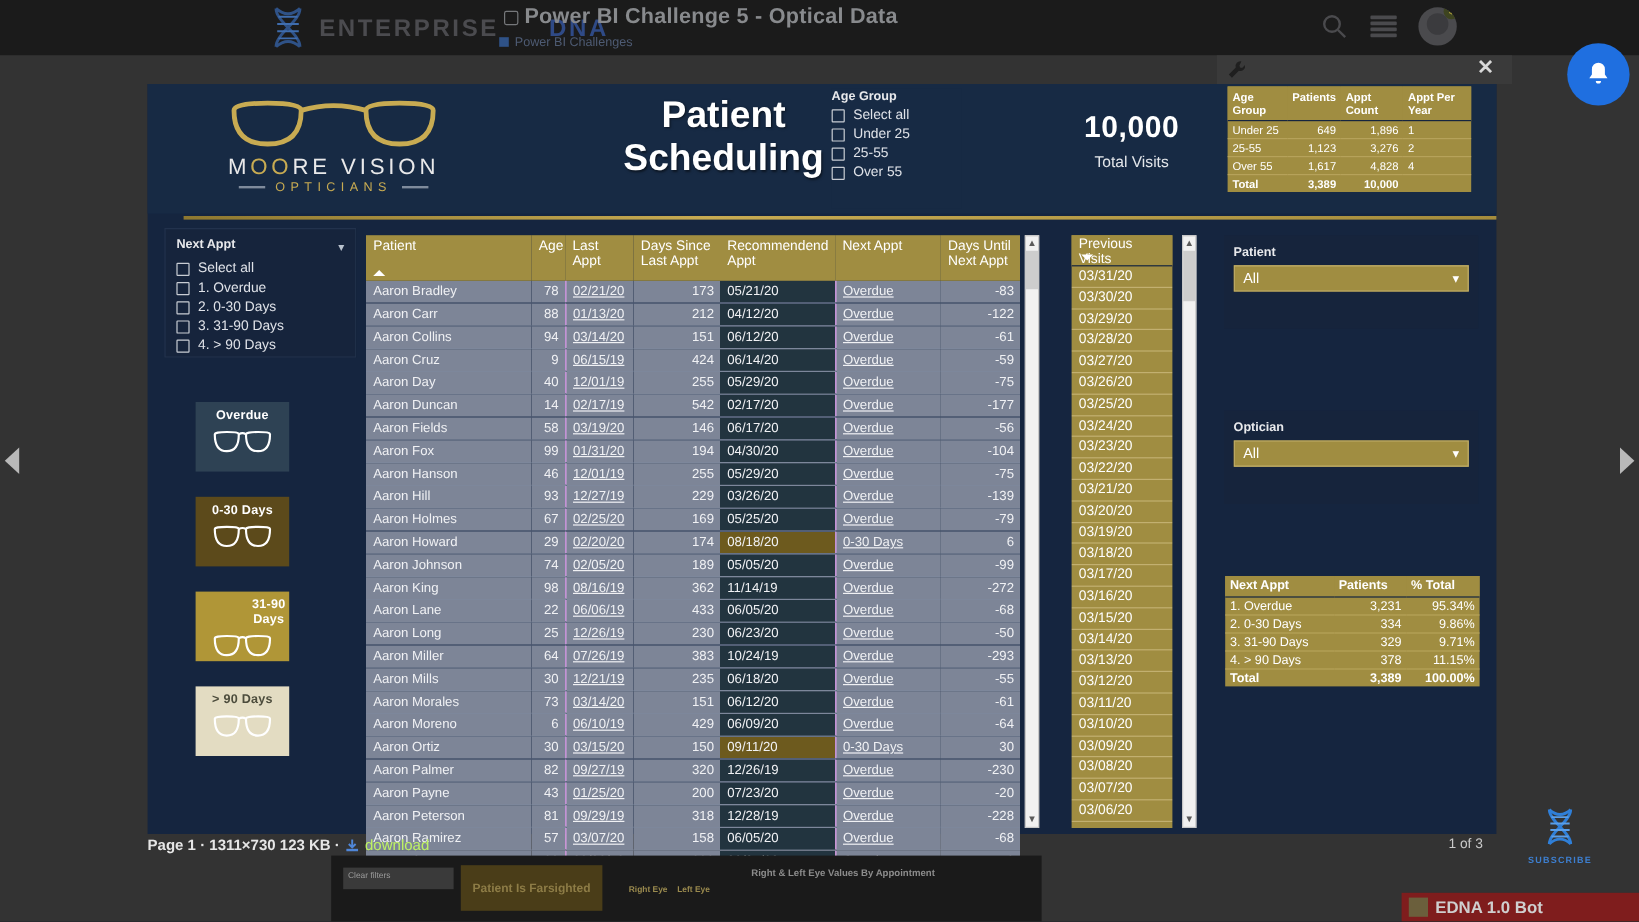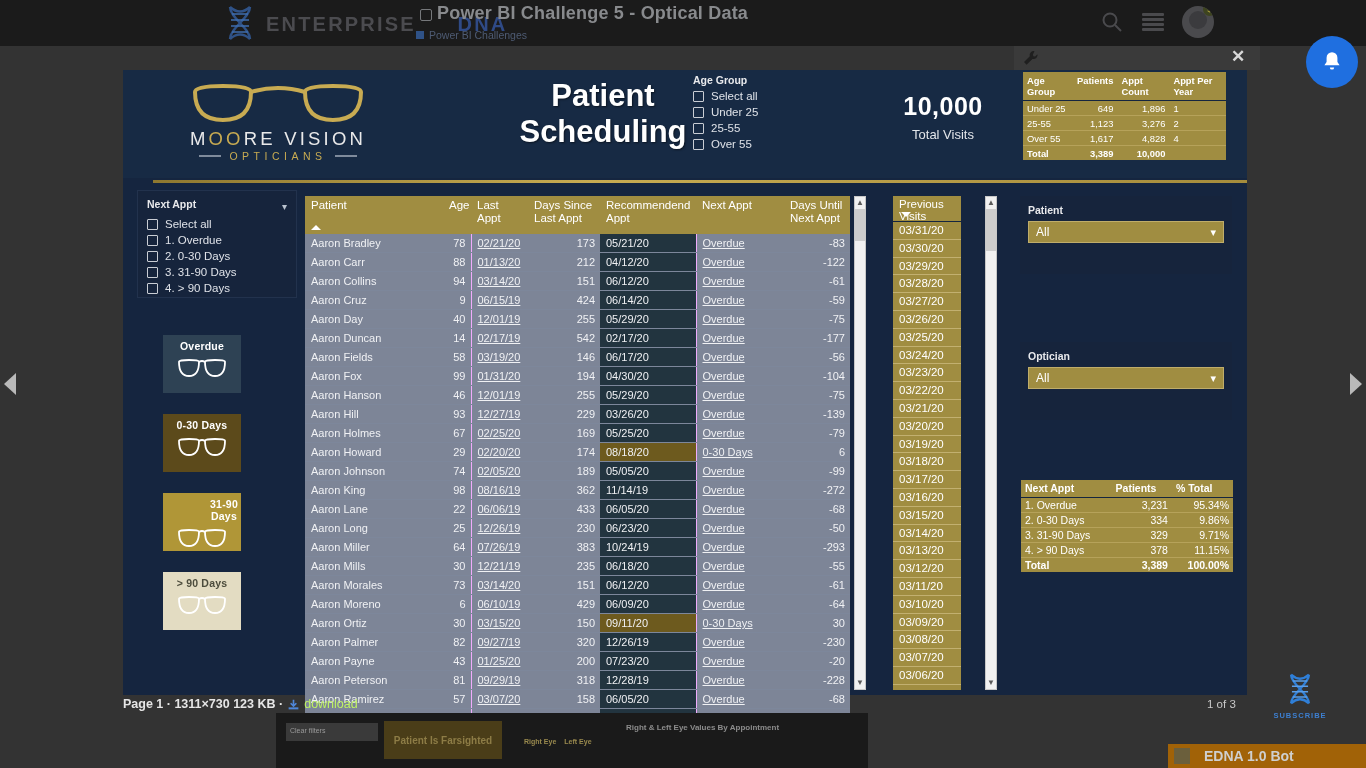--- a/index.html
+++ b/index.html
@@ -125,21 +125,21 @@
                border-left: 5px solid transparent; border-right: 5px solid transparent;
                border-bottom: 5px solid #ffffff; }
 
   
   .vsb { position: absolute; width: 12px; background: #f1f1f1; border: 1px solid #c8c8c8; }
   .vsb .arrow { width: 100%; height: 12px; color: #5a5a5a; font-size: 8px; text-align: center;
                 line-height: 12px; }
   .vsb .thumb { position: absolute; left: 0; width: 100%; background: #cdcdcd; }
 
   
-  .pv { position: absolute; left: 770px; top: 126px; width: 68px; height: 494px;
+  .pv { position: absolute; left: 770px; top: 126px; width: 84px; height: 494px;
         background: #a08d41; }
   .pv-hdr { height: 26px; background: #a08d41; color: #ffffff; font-size: 11.5px; font-weight: 500;
             padding: 2px 6px; border-bottom: 1.5px solid #15253f; position: relative;}
   .pv-caret { position:absolute; left: 8px; top: 16px; width: 0; height: 0;
               border-left: 5px solid transparent; border-right: 5px solid transparent;
               border-top: 5px solid #ffffff; }
   .pv-list { height: 468px; overflow: hidden; }
   .pv-item { font-size: 11.5px; color: #ffffff; padding: 0 6px; height: 17.8px; line-height: 17px;
              border-bottom: 1px solid #c2b070; }
 
@@ -173,21 +173,21 @@
   .th-search { position: absolute; left: 10px; top: 10px; width: 92px; height: 18px;
                background: #3a3a3a; font-size: 7px; color: #9a9a9a; padding: 4px; }
   .th-card { position: absolute; left: 108px; top: 8px; width: 118px; height: 38px;
              background: #4a3d18; color: #8d7c46; font-size: 10px; font-weight: bold;
              display:flex; align-items:center; justify-content:center; }
   .th-title { position: absolute; left: 330px; top: 10px; font-size: 8px; color: #8c8c8c;
               font-weight: bold; padding-left: 20px; }
   .th-leg { position: absolute; left: 248px; top: 25px; font-size: 7px; color: #9a8a4e;
             font-weight: bold; display:flex; gap: 8px; }
   .botbar { position: absolute; left: 1168px; top: 744px; width: 198px; height: 24px;
-            background: #a16207; display: flex; align-items: center; gap: 14px; padding: 0 6px; }
+            background: #7f1d1d; display: flex; align-items: center; gap: 6px; padding: 0 6px; }
   .botbar .ava { width: 16px; height: 16px; background: #6b5f3c; }
   .botbar .nm { font-size: 14px; font-weight: bold; color: #cfcfcf; }
 </style>
 </head>
 <body>
 
 <div id="page">
 
   <div class="sitenav">
     <svg class="dna-logo" viewBox="0 0 36 38">

